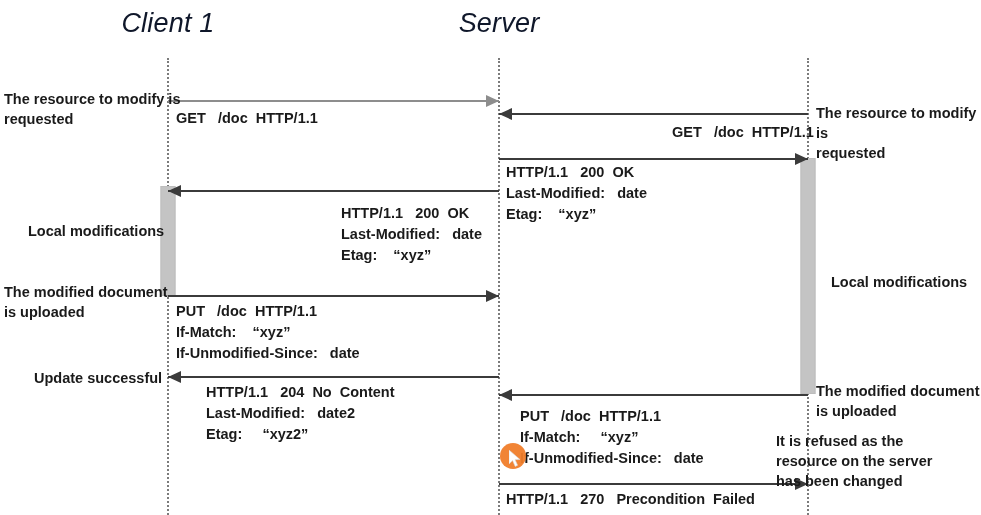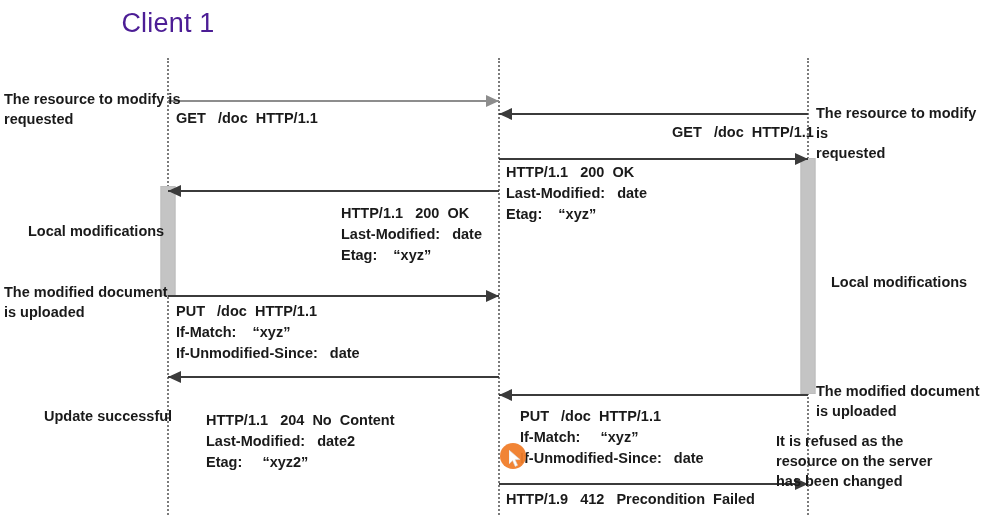--- a/index.html
+++ b/index.html
@@ -16,25 +16,26 @@
     width: 981px;
     height: 515px;
     background: #ffffff;
     overflow: hidden;
   }
   
   .participant {
     position: absolute;
     font-size: 27px;
     font-weight: 400;
-    color: #4c1d95;
+    color: #0f172a;
     letter-spacing: 0.2px;
     white-space: nowrap;
     transform: translateX(-50%);
     font-family: "Liberation Sans", sans-serif;
+    font-style: italic;
   }
   
   .lifeline {
     position: absolute;
     width: 0;
     border-left: 2px dotted #7b7b7b;
   }
   
   .activation {
     position: absolute;
@@ -97,20 +98,21 @@
     width: 16px;
     height: 18px;
   }
 </style>
 </head>
 <body>
 
 <div id="stage">
 
   <div class="participant" id="participant-client1" style="left: 168px; top: 8px;">Client 1</div>
+  <div class="participant" id="participant-server" style="left: 499px; top: 8px;">Server</div>
 
   <div class="lifeline" id="lifeline-client1" style="left: 167px; top: 58px; height: 457px;"></div>
   <div class="lifeline" id="lifeline-server" style="left: 498px; top: 58px; height: 457px;"></div>
   <div class="lifeline" id="lifeline-client2" style="left: 807px; top: 58px; height: 457px;"></div>
 
   <div class="activation" id="activation-0" style="left: 168px; top: 186px; height: 108px;"></div>
   <div class="activation" id="activation-1" style="left: 808px; top: 158px; height: 234px;"></div>
 
   <div id="messages-layer">
       <div class="msg-line light" style="left: 168px; top: 100px; width: 331px;"></div>
@@ -129,40 +131,40 @@
       <div class="msg-label" style="left: 341px; top: 203px;">HTTP/1.1   200  OK
 Last-Modified:   date
 Etag:    “xyz”</div>
       <div class="msg-line" style="left: 168px; top: 295px; width: 331px;"></div>
       <div class="arrowhead right" style="top: 290px; left: 486px;"></div>
       <div class="msg-label" style="left: 176px; top: 301px;">PUT   /doc  HTTP/1.1
 If-Match:    “xyz”
 If-Unmodified-Since:   date</div>
       <div class="msg-line" style="left: 168px; top: 376px; width: 331px;"></div>
       <div class="arrowhead left" style="top: 371px; left: 168px;"></div>
-      <div class="msg-label" style="left: 206px; top: 382px; margin-top: 28px;">HTTP/1.1   204  No  Content
+      <div class="msg-label" style="left: 206px; top: 382px;">HTTP/1.1   204  No  Content
 Last-Modified:   date2
 Etag:     “xyz2”</div>
       <div class="msg-line" style="left: 499px; top: 394px; width: 309px;"></div>
       <div class="arrowhead left" style="top: 389px; left: 499px;"></div>
       <div class="msg-label" style="left: 520px; top: 406px;">PUT   /doc  HTTP/1.1
 If-Match:     “xyz”
 If-Unmodified-Since:   date</div>
       <div class="msg-line" style="left: 499px; top: 483px; width: 309px;"></div>
       <div class="arrowhead right" style="top: 478px; left: 795px;"></div>
-      <div class="msg-label" style="left: 506px; top: 489px;">HTTP/1.9   412   Precondition  Failed</div>
+      <div class="msg-label" style="left: 506px; top: 489px;">HTTP/1.1   270   Precondition  Failed</div>
     </div>
 
   <div id="notes-layer">
       <div class="note" style="left: 4px; top: 89px;">The resource to modify is
 requested</div>
       <div class="note" style="left: 28px; top: 221px;">Local modifications</div>
       <div class="note" style="left: 4px; top: 282px;">The modified document
 is uploaded</div>
-      <div class="note" style="left: 44px; top: 368px; margin-top: 38px;">Update successful</div>
+      <div class="note" style="left: 34px; top: 368px;">Update successful</div>
       <div class="note" style="left: 816px; top: 103px;">The resource to modify is
 requested</div>
       <div class="note" style="left: 831px; top: 272px;">Local modifications</div>
       <div class="note" style="left: 816px; top: 381px;">The modified document
 is uploaded</div>
       <div class="note" style="left: 776px; top: 431px;">It is refused as the
 resource on the server
 has been changed</div>
     </div>
 

